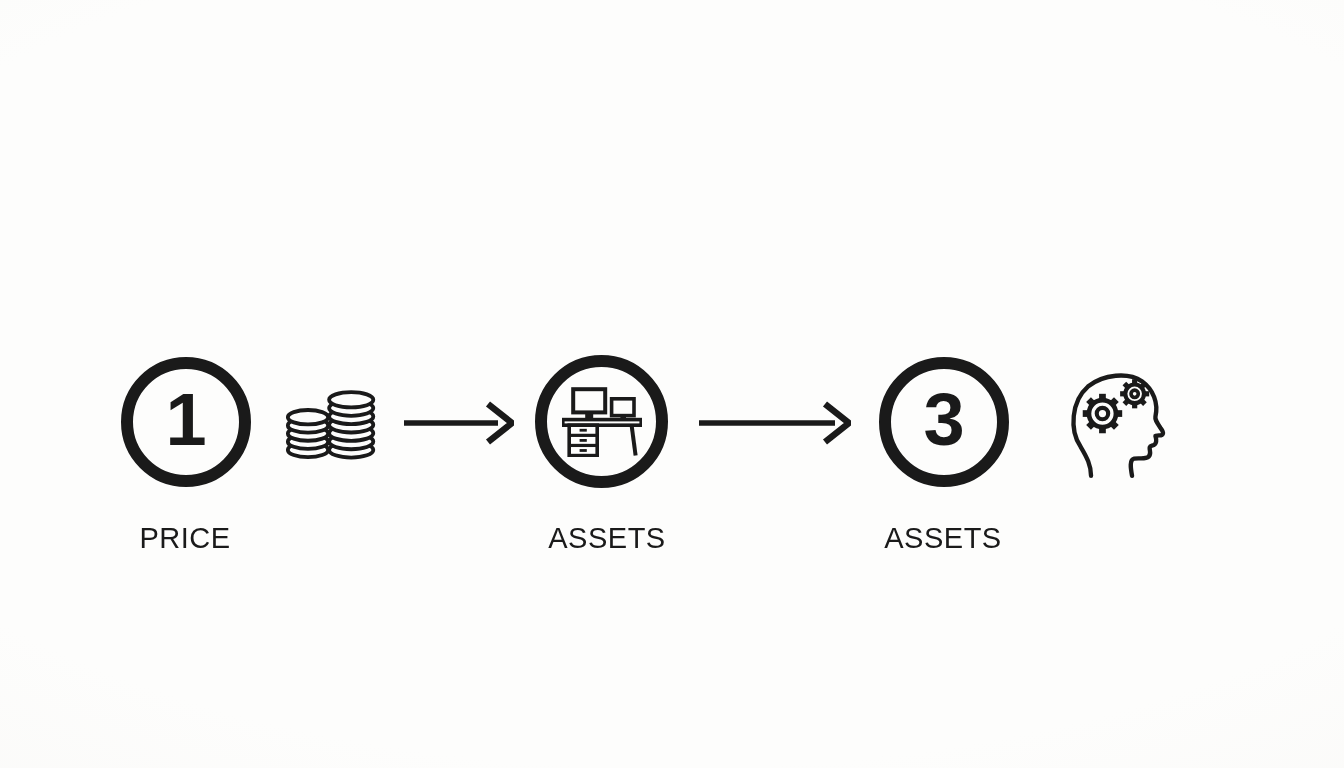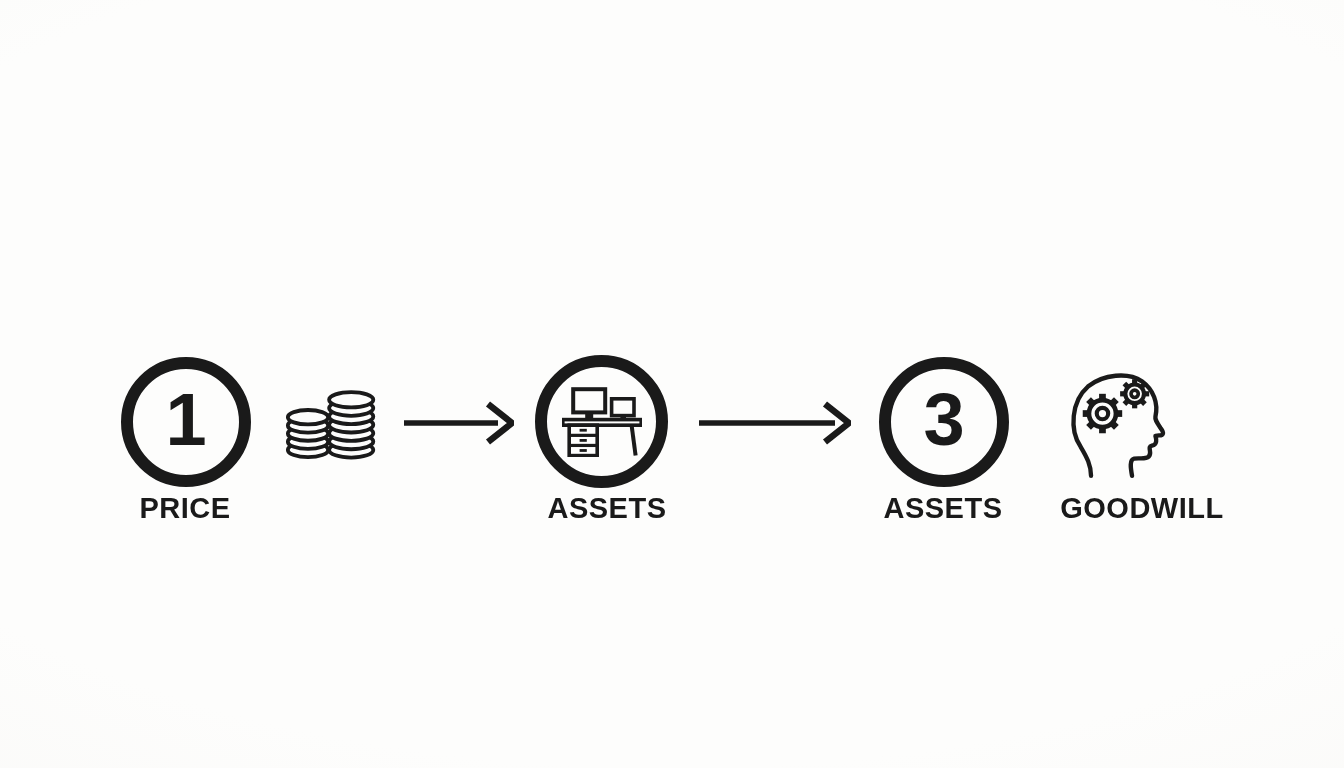--- a/index.html
+++ b/index.html
@@ -49,25 +49,25 @@
     color:var(--ink);
     transform:translateY(-2px);
   }
   .icon-wrap{position:absolute;}
   .coins-wrap{left:284px; top:384px; width:96px; height:78px;}
   .arrow1-wrap{left:402px; top:398px; width:112px; height:50px;}
   .arrow2-wrap{left:697px; top:398px; width:154px; height:50px;}
   .head-wrap{left:1064px; top:372px; width:106px; height:108px;}
   .step-label{
     position:absolute;
-    top:490px;
+    top:520px;
     height:36px;
     text-align:center;
     font-size:29px;
-    font-weight:700;
+    font-weight:400;
     letter-spacing:0.5px;
     color:var(--ink);
     line-height:36px;
   }
   .label-price{left:85px; width:200px;}
   .label-assets-1{left:502px; width:210px;}
   .label-assets-2{left:838px; width:210px;}
   .label-goodwill{left:1032px; width:220px;}
   svg{display:block; width:100%; height:100%;}
 </style>
@@ -183,15 +183,14 @@
         <line x1="61" y1="15" x2="57.1" y2="11.1"></line>
         <line x1="67" y1="12.5" x2="67" y2="7"></line>
         <line x1="73" y1="15" x2="76.9" y2="11.1"></line>
       </g>
     </svg>
   </div>
 
   <div class="step-label label-price">PRICE</div>
   <div class="step-label label-assets-1">ASSETS</div>
   <div class="step-label label-assets-2">ASSETS</div>
-  <div class="step-label label-goodwill">GOODWILL</div>
 
 </div>
 
 </body></html>

